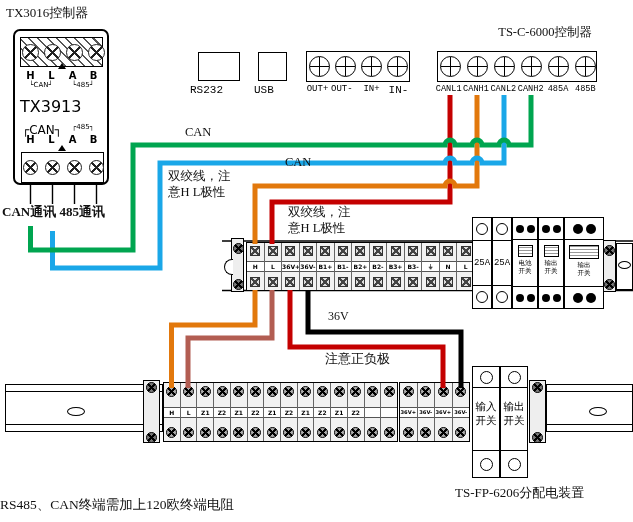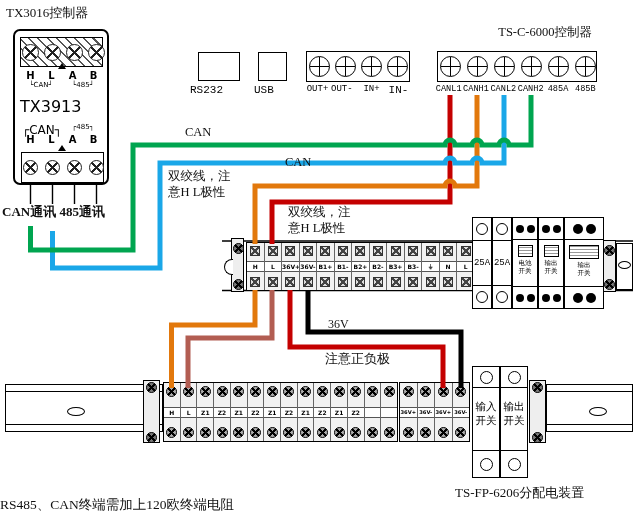--- a/index.html
+++ b/index.html
@@ -500,17 +500,17 @@
   <div class="abs cap ctr" style="left:185px;top:125px;width:50px;font-size:12.5px;z-index:7">CAN</div>
   <div class="abs cap ctr" style="left:168px;top:168px;width:90px;font-size:12.5px;line-height:16px;z-index:7">
       <span style="display:block">双绞线，注</span>
       <span style="display:block">意H L极性</span>
     </div>
   <div class="abs cap ctr" style="left:285px;top:155px;width:50px;font-size:12.5px;z-index:7">CAN</div>
   <div class="abs cap ctr" style="left:288px;top:204px;width:90px;font-size:12.5px;line-height:16px;z-index:7">
       <span style="display:block">双绞线，注</span>
       <span style="display:block">意H L极性</span>
     </div>
-  <div class="abs cap ctr" style="left:328px;top:317px;width:46px;font-size:12px;z-index:7">36V</div>
+  <div class="abs cap ctr" style="left:328px;top:309px;width:46px;font-size:12px;z-index:7">36V</div>
   <div class="abs cap ctr" style="left:325px;top:350px;width:92px;font-size:13px;z-index:7">注意正负极</div>
   <div class="abs cap ctr" style="left:0px;top:496px;width:633px;font-size:13.5px;z-index:7">RS485、CAN终端需加上120欧终端电阻</div>
 
 </div>
 
 </body></html>

